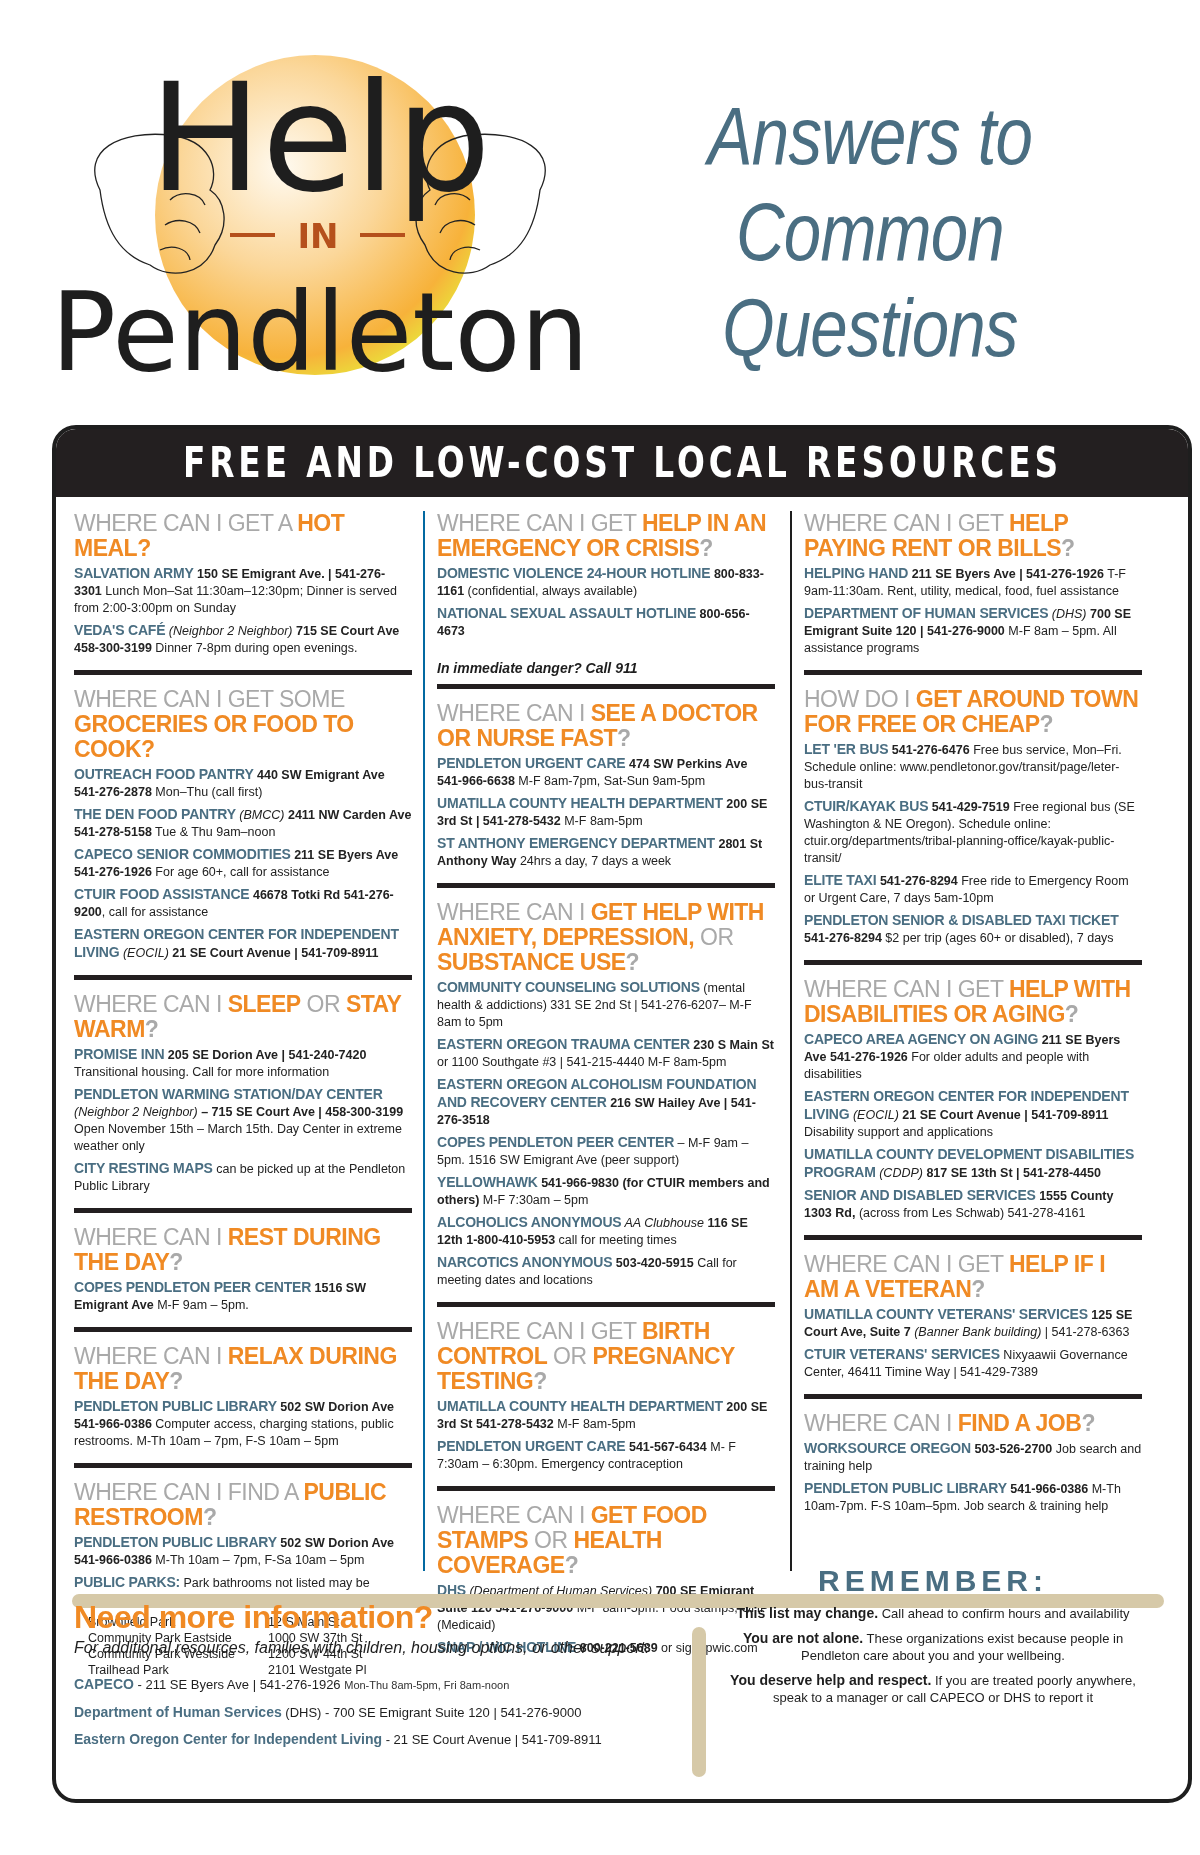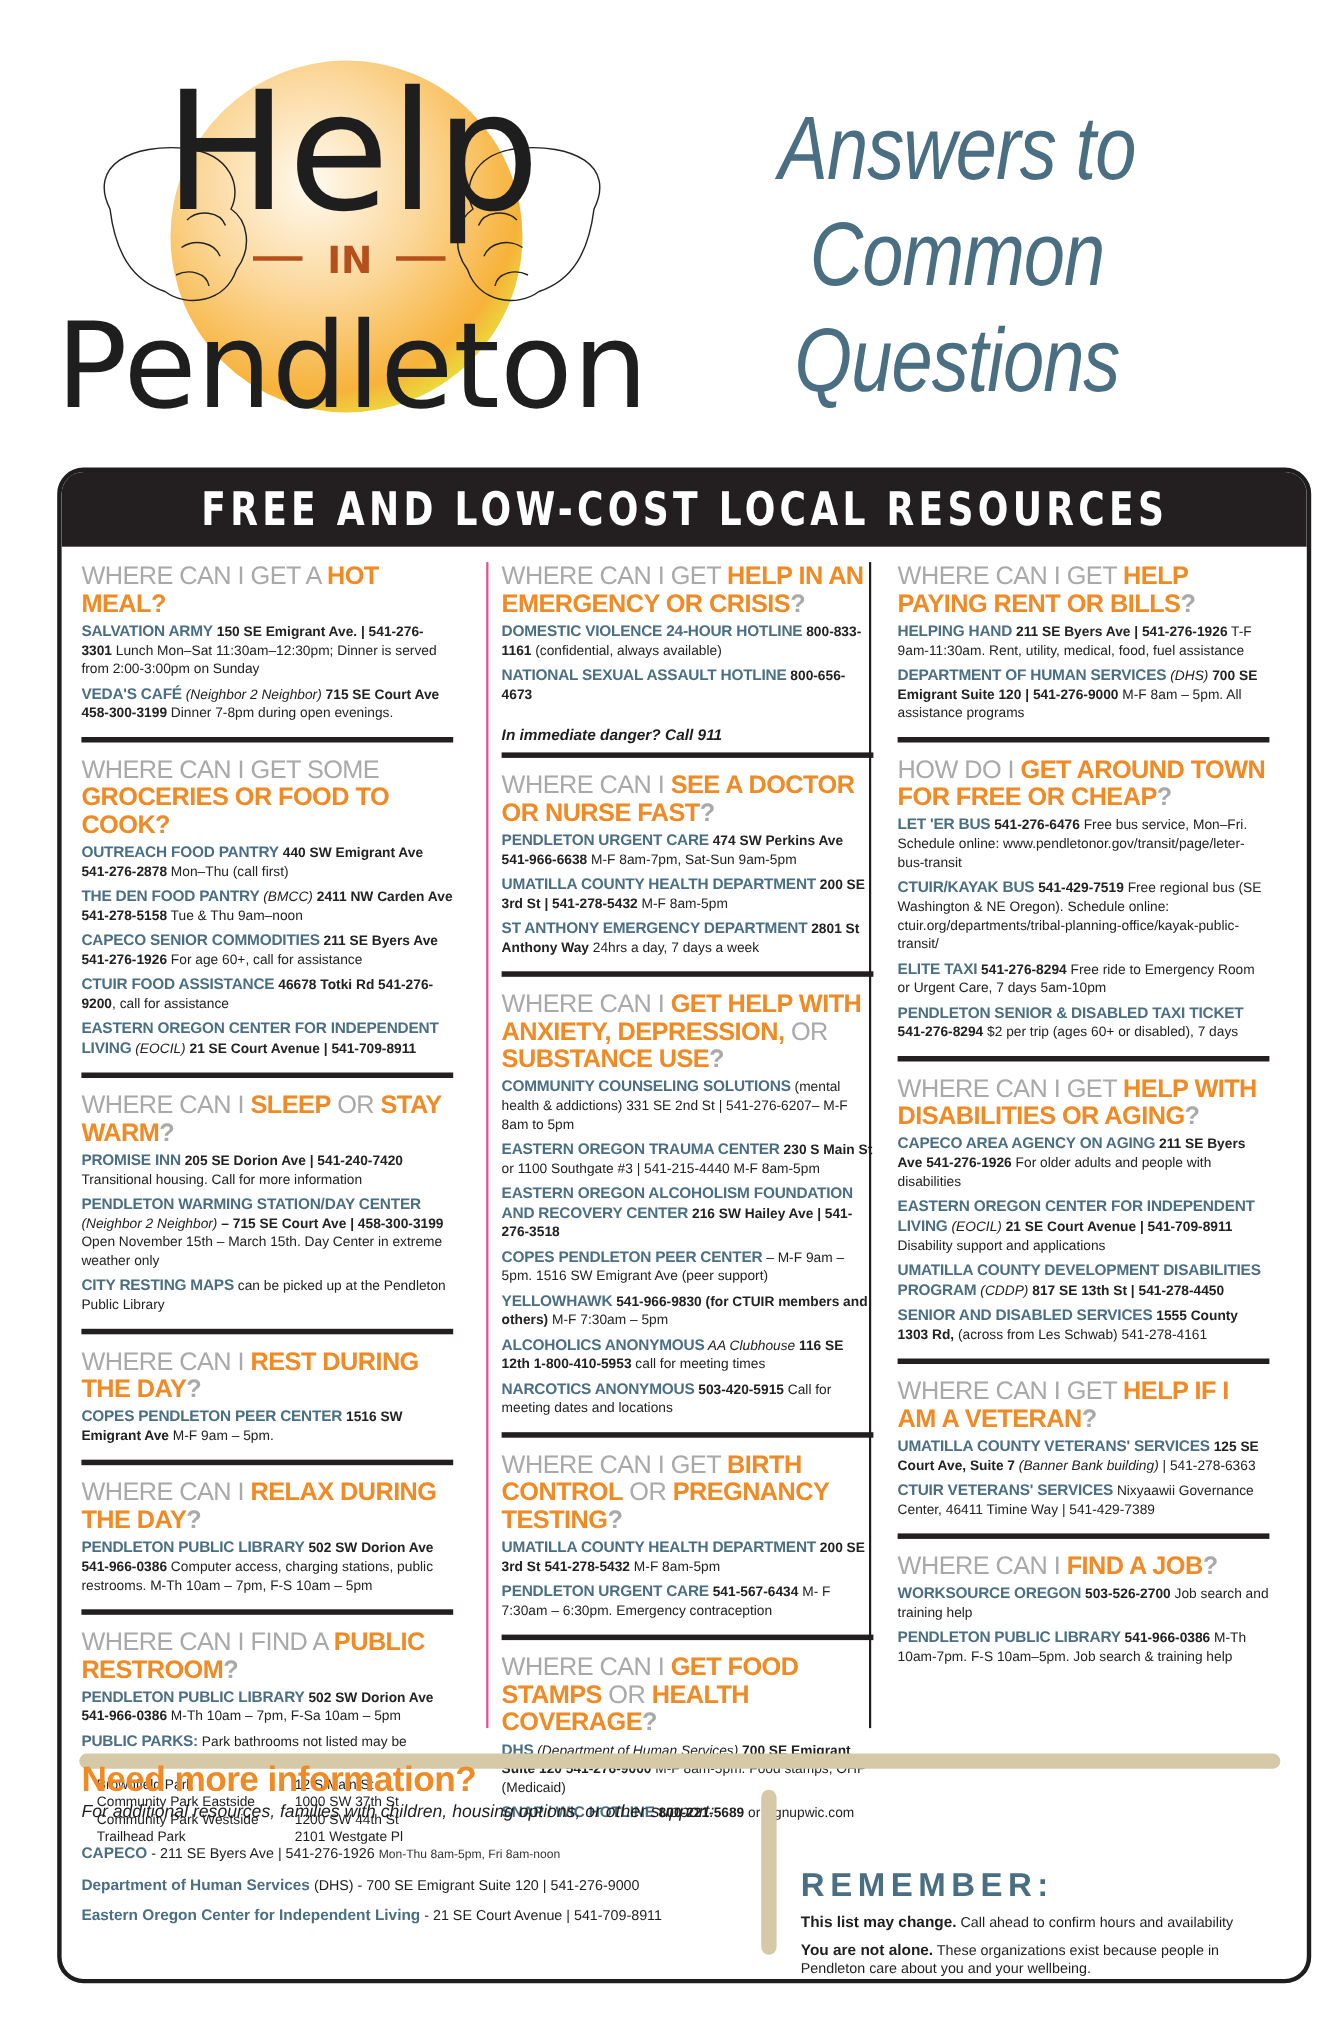--- a/index.html
+++ b/index.html
@@ -20,22 +20,22 @@
   }
   .banner {
     height: 68px; background: #231f20; color: #fff; text-align: center;
     font-family: "DejaVu Sans", sans-serif; font-weight: bold; font-size: 42px; line-height: 68px;
     letter-spacing: 5px; transform-origin: center;
   }
   .banner span { display: inline-block; transform: scaleX(0.78); }
   .cols { position: absolute; top: 72px; left: 0; right: 0; height: 1100px; }
   .col { position: absolute; top: 10px; padding: 0 0 0 18px; }
   .col1 { left: 0; width: 368px; }
-  .col2 { left: 386px; width: 372px; border-left: 2px solid #ec4899; height: 1060px; padding-left: 12px; }
-  .col3 { left: 734px; width: 362px; border-left: 2px solid #1e1e1e; height: 1060px; padding-left: 24px; }
+  .col2 { left: 367px; width: 372px; border-left: 2px solid #0369a1; height: 1060px; padding-left: 12px; }
+  .col3 { left: 734px; width: 362px; border-left: 2px solid #1e1e1e; height: 1060px; padding-left: 12px; }
   .sec { padding-bottom: 8px; margin-bottom: 12px; border-bottom: 5px solid #231f20; width: 338px; }
   .sec.last { border-bottom: none; }
   .q {
     font-family: "Liberation Sans", sans-serif; font-weight: bold; font-size: 23px; line-height: 25px;
     text-transform: uppercase; margin-bottom: 4px; letter-spacing: -0.5px;
   }
   .q .g { color: #a9a9a9; font-weight: normal; }
   .q .o { color: #f08a24; }
   .q .qm { color: #a9a9a9; }
   .entry { font-size: 12.5px; line-height: 17px; margin-bottom: 5px; color: #222; }
@@ -49,21 +49,21 @@
   }
   .vbar {
     position: absolute; left: 636px; top: 1198px; width: 14px; height: 150px; border-radius: 7px; background: #d6c9a8;
   }
   .more { position: absolute; left: 18px; top: 1168px; width: 600px; }
   .more h2 { color: #f08a24; font-size: 32px; line-height: 40px; font-weight: bold; letter-spacing: -0.5px; }
   .more .sub { font-style: italic; font-size: 16px; line-height: 22px; margin-bottom: 12px; }
   .more .line { font-size: 13px; line-height: 27px; }
   .more .line .n { color: #4a6e82; font-weight: bold; font-size: 14px; }
   .more .line small { font-size: 11px; color: #333; }
-  .remember { position: absolute; left: 672px; top: 1266px; width: 410px; }
+  .remember { position: absolute; left: 672px; top: 1132px; width: 410px; text-align: center; }
   .remember h2 { color: #4a6e82; font-size: 30px; letter-spacing: 5px; line-height: 40px; margin-bottom: 4px; }
   .remember p { font-size: 13px; line-height: 17px; margin-bottom: 8px; }
   .remember b { font-size: 14px; }
 </style>
 </head>
 <body>
 
 <div class="logo">
   <svg width="520" height="360" viewBox="0 0 520 360">
     <defs>

